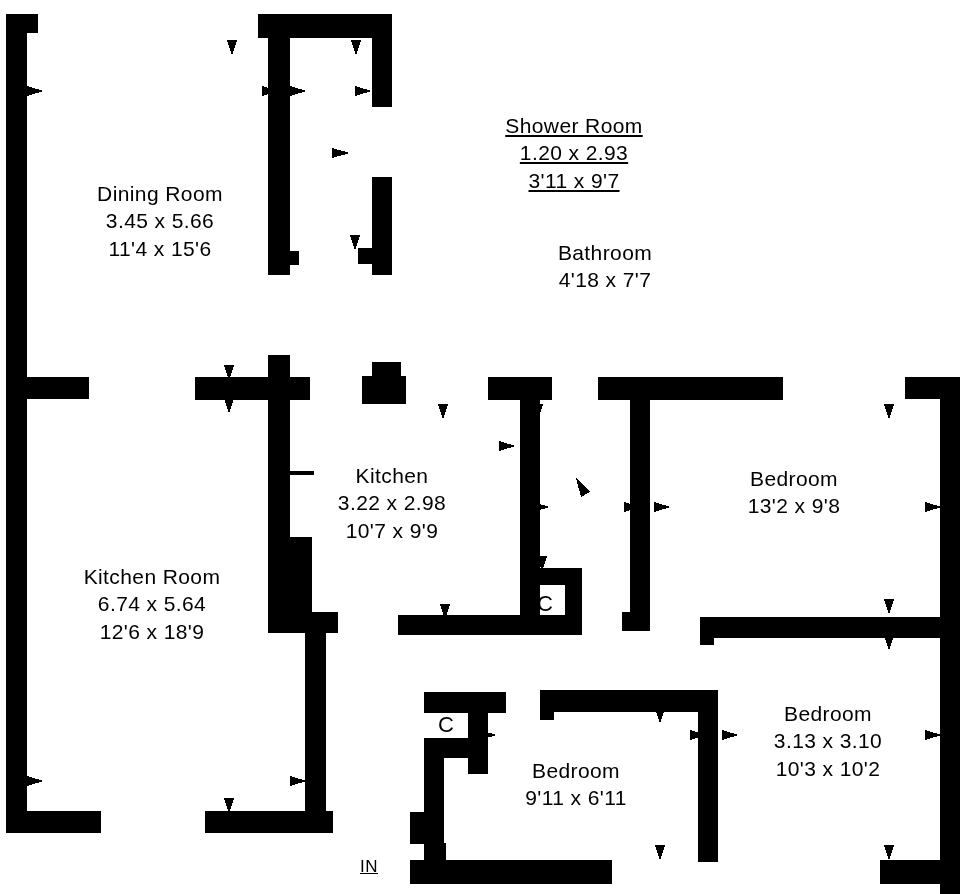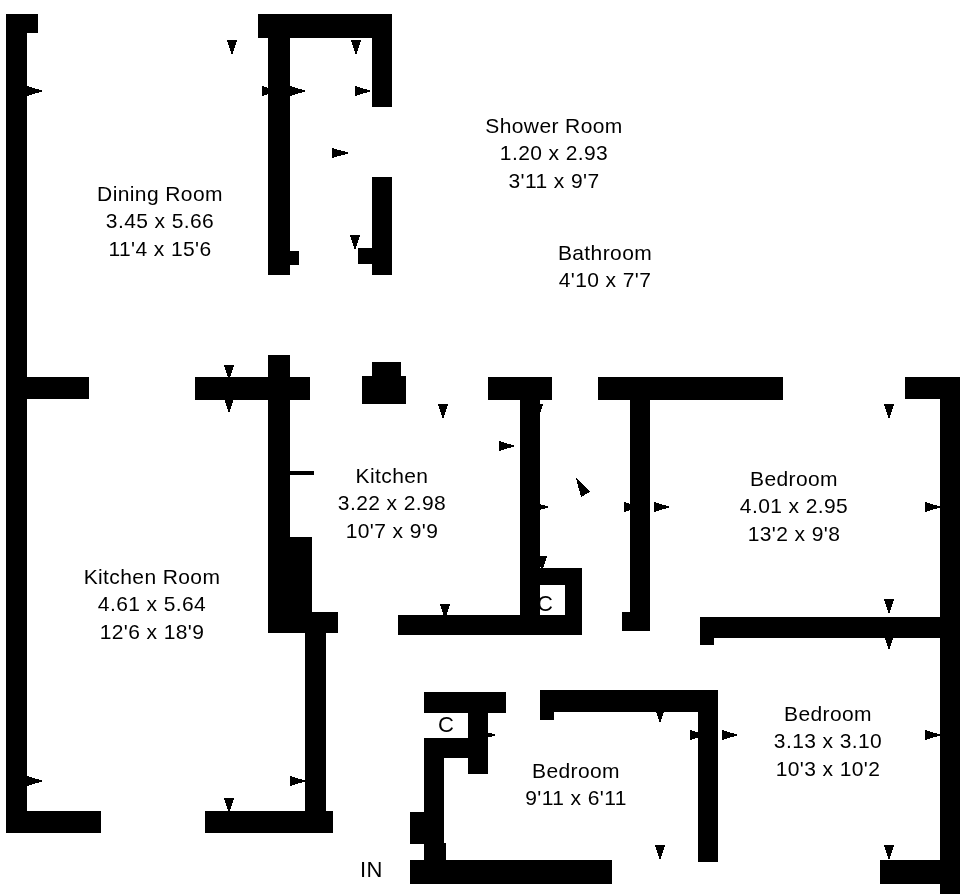--- a/index.html
+++ b/index.html
@@ -53,24 +53,25 @@
   .tiny-mark {
     position: absolute;
     color: #000000;
     font-size: 11px;
     font-family: "Liberation Sans", sans-serif;
     white-space: nowrap;
   }
   .entry-mark {
     position: absolute;
     color: #000000;
-    font-size: 22px;
+    font-size: 17px;
     font-family: "Liberation Sans", sans-serif;
     white-space: nowrap;
     letter-spacing: 0.5px;
+    text-decoration: underline;
   }
 </style>
 </head>
 <body>
 
 <div id="plan">
 
   <svg width="980" height="894" viewBox="0 0 980 894" shape-rendering="crispEdges">
 
     <rect x="6" y="14" width="32" height="19" fill="#000"></rect>
@@ -195,46 +196,45 @@
       <polygon points="290,776 307,781 290,786"></polygon>
     </g>
   </svg>
 
   <div class="room-label" style="left:80px; top:180px; width:160px;">
     <span class="nm">Dining Room</span>
     <span class="dm">3.45 x 5.66</span>
     <span class="dm">11'4 x 15'6</span>
   </div>
 
-  <div class="room-label" style="left:468px; top:112px; width:172px;">
+  <div class="room-label" style="left:488px; top:112px; width:172px;text-decoration:underline;">
     <span class="nm">Shower Room</span>
     <span class="dm">1.20 x 2.93</span>
     <span class="dm">3'11 x 9'7</span>
   </div>
 
   <div class="room-label" style="left:525px; top:239px; width:160px;">
     <span class="nm">Bathroom</span>
-    <span class="dm">4'10 x 7'7</span>
+    <span class="dm">4'18 x 7'7</span>
   </div>
 
   <div class="room-label" style="left:327px; top:462px; width:130px;">
     <span class="nm">Kitchen</span>
     <span class="dm">3.22 x 2.98</span>
     <span class="dm">10'7 x 9'9</span>
   </div>
 
   <div class="room-label" style="left:74px; top:563px; width:156px;">
     <span class="nm">Kitchen Room</span>
-    <span class="dm">4.61 x 5.64</span>
+    <span class="dm">6.74 x 5.64</span>
     <span class="dm">12'6 x 18'9</span>
   </div>
 
   <div class="room-label" style="left:718px; top:465px; width:152px;">
     <span class="nm">Bedroom</span>
-    <span class="dm">4.01 x 2.95</span>
     <span class="dm">13'2 x 9'8</span>
   </div>
 
   <div class="room-label" style="left:752px; top:700px; width:152px;">
     <span class="nm">Bedroom</span>
     <span class="dm">3.13 x 3.10</span>
     <span class="dm">10'3 x 10'2</span>
   </div>
 
   <div class="room-label" style="left:500px; top:757px; width:152px;">

